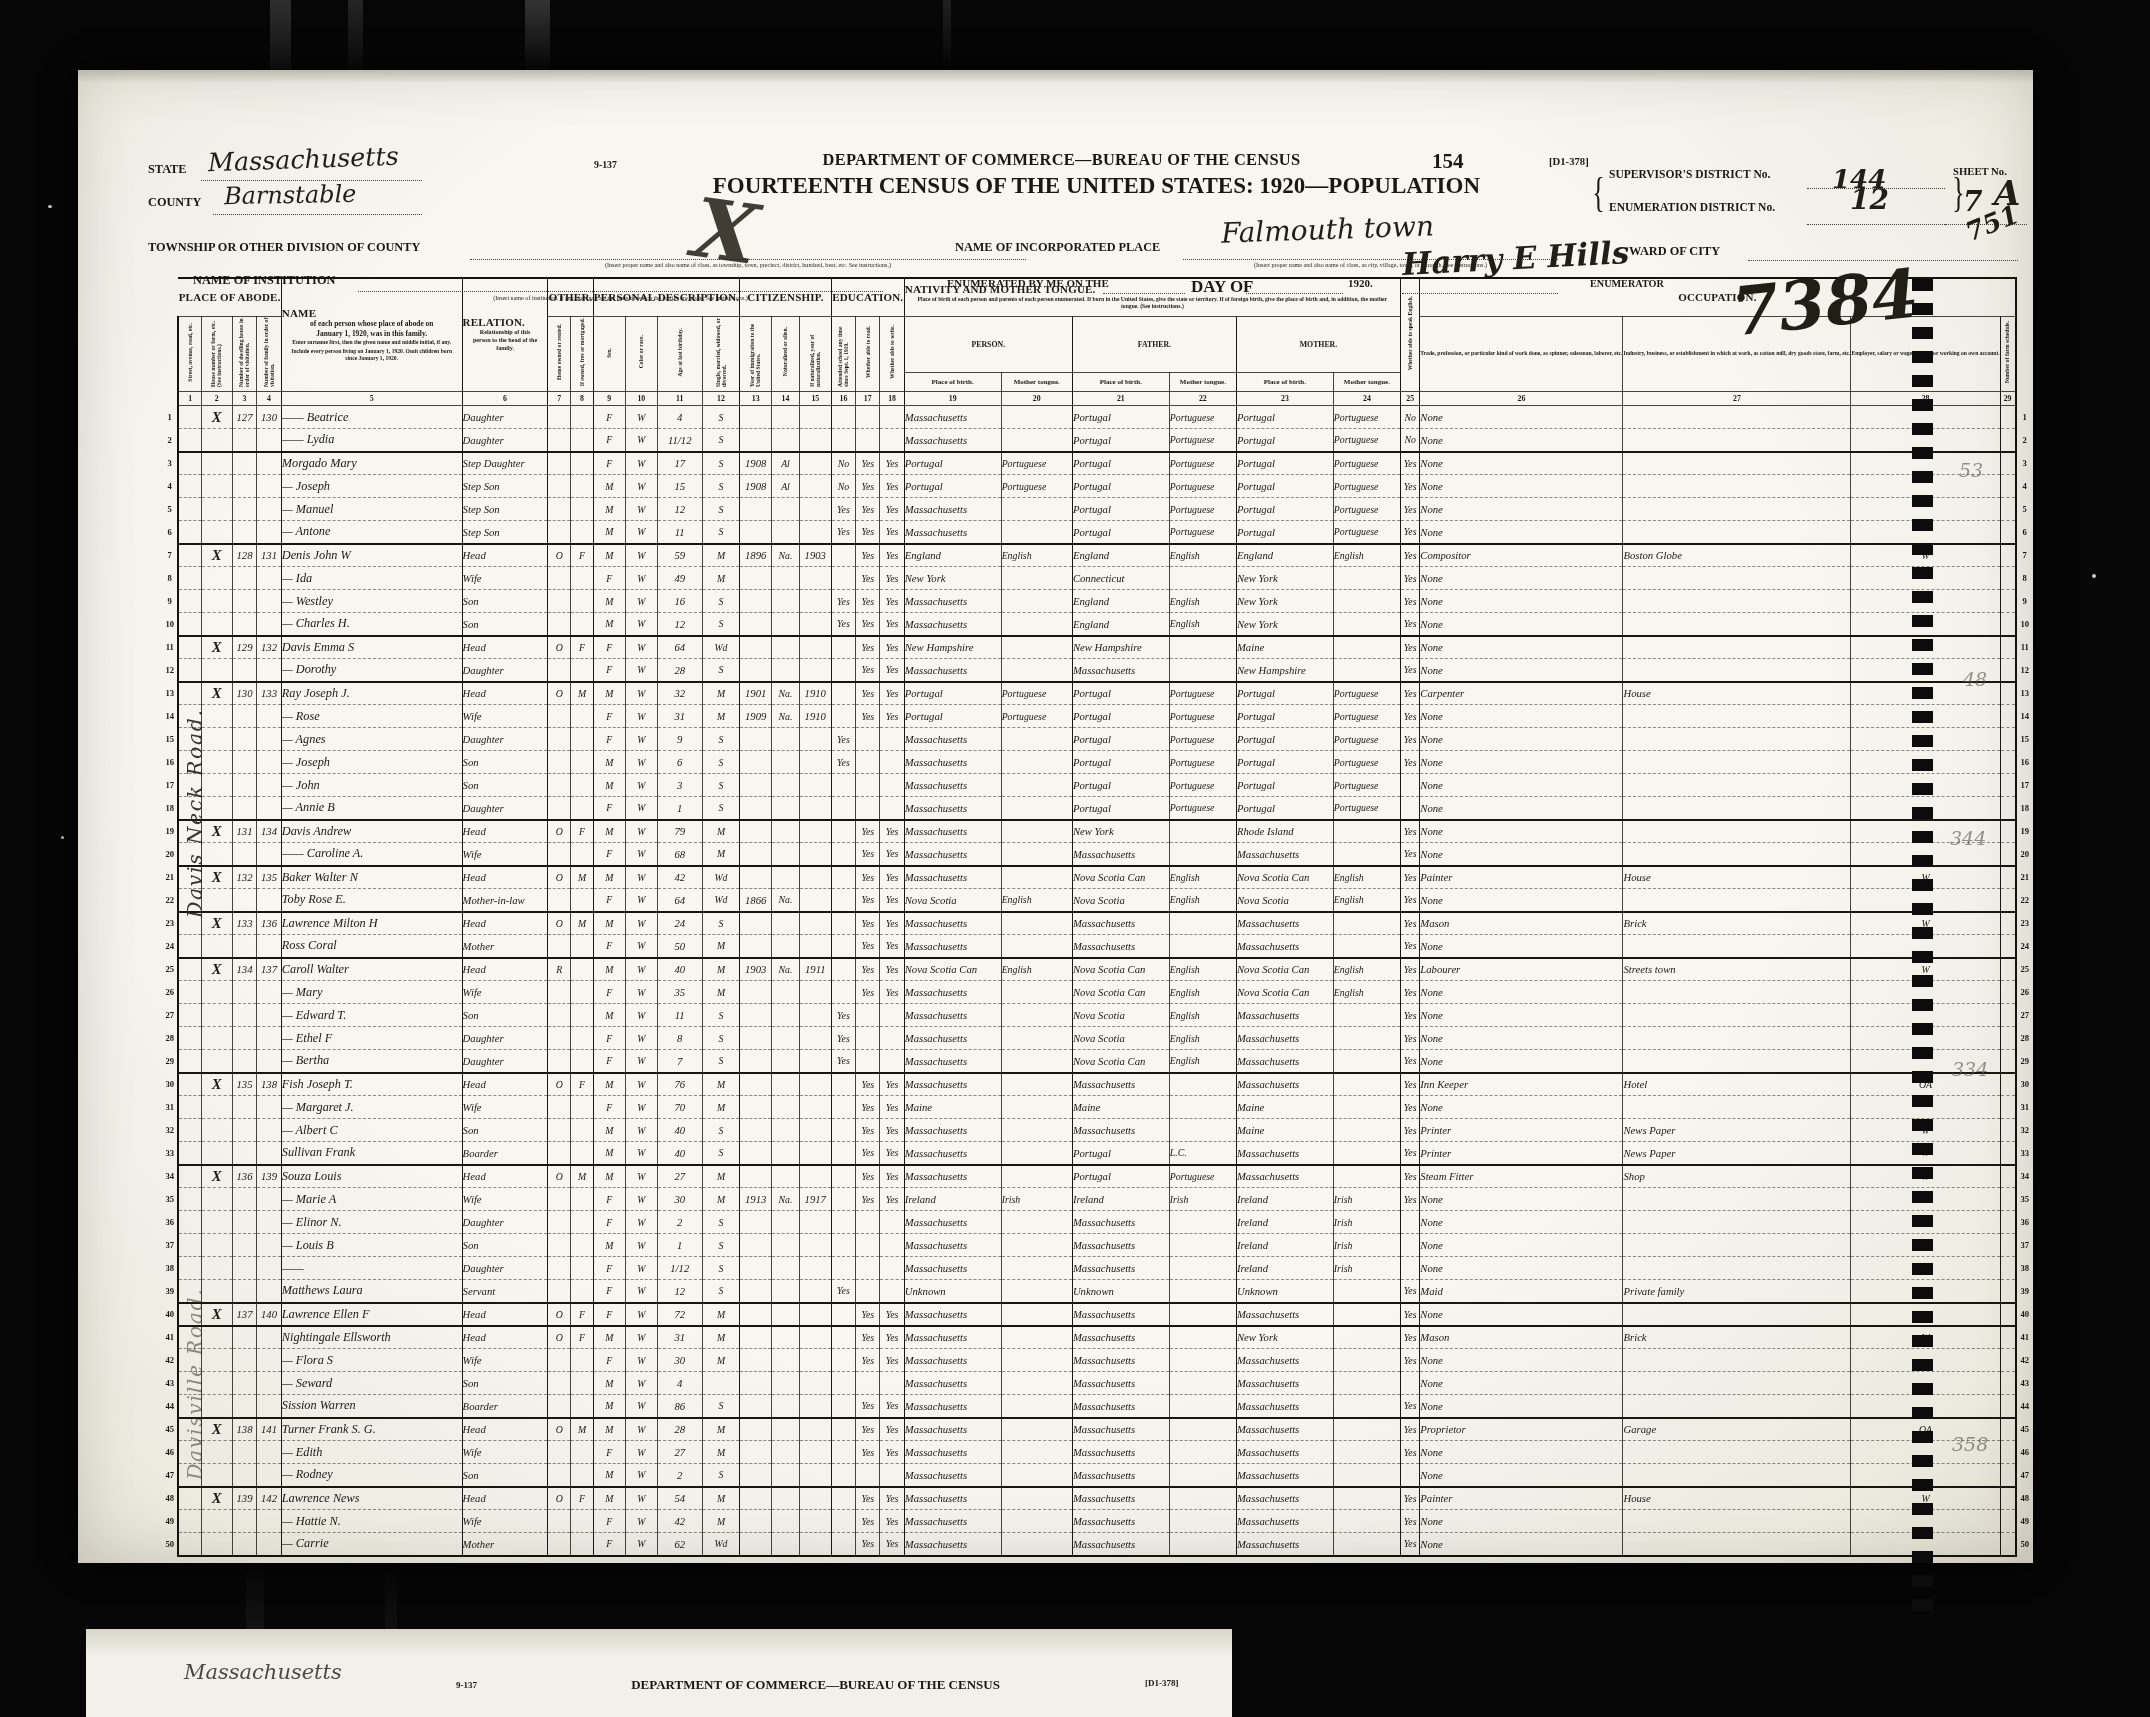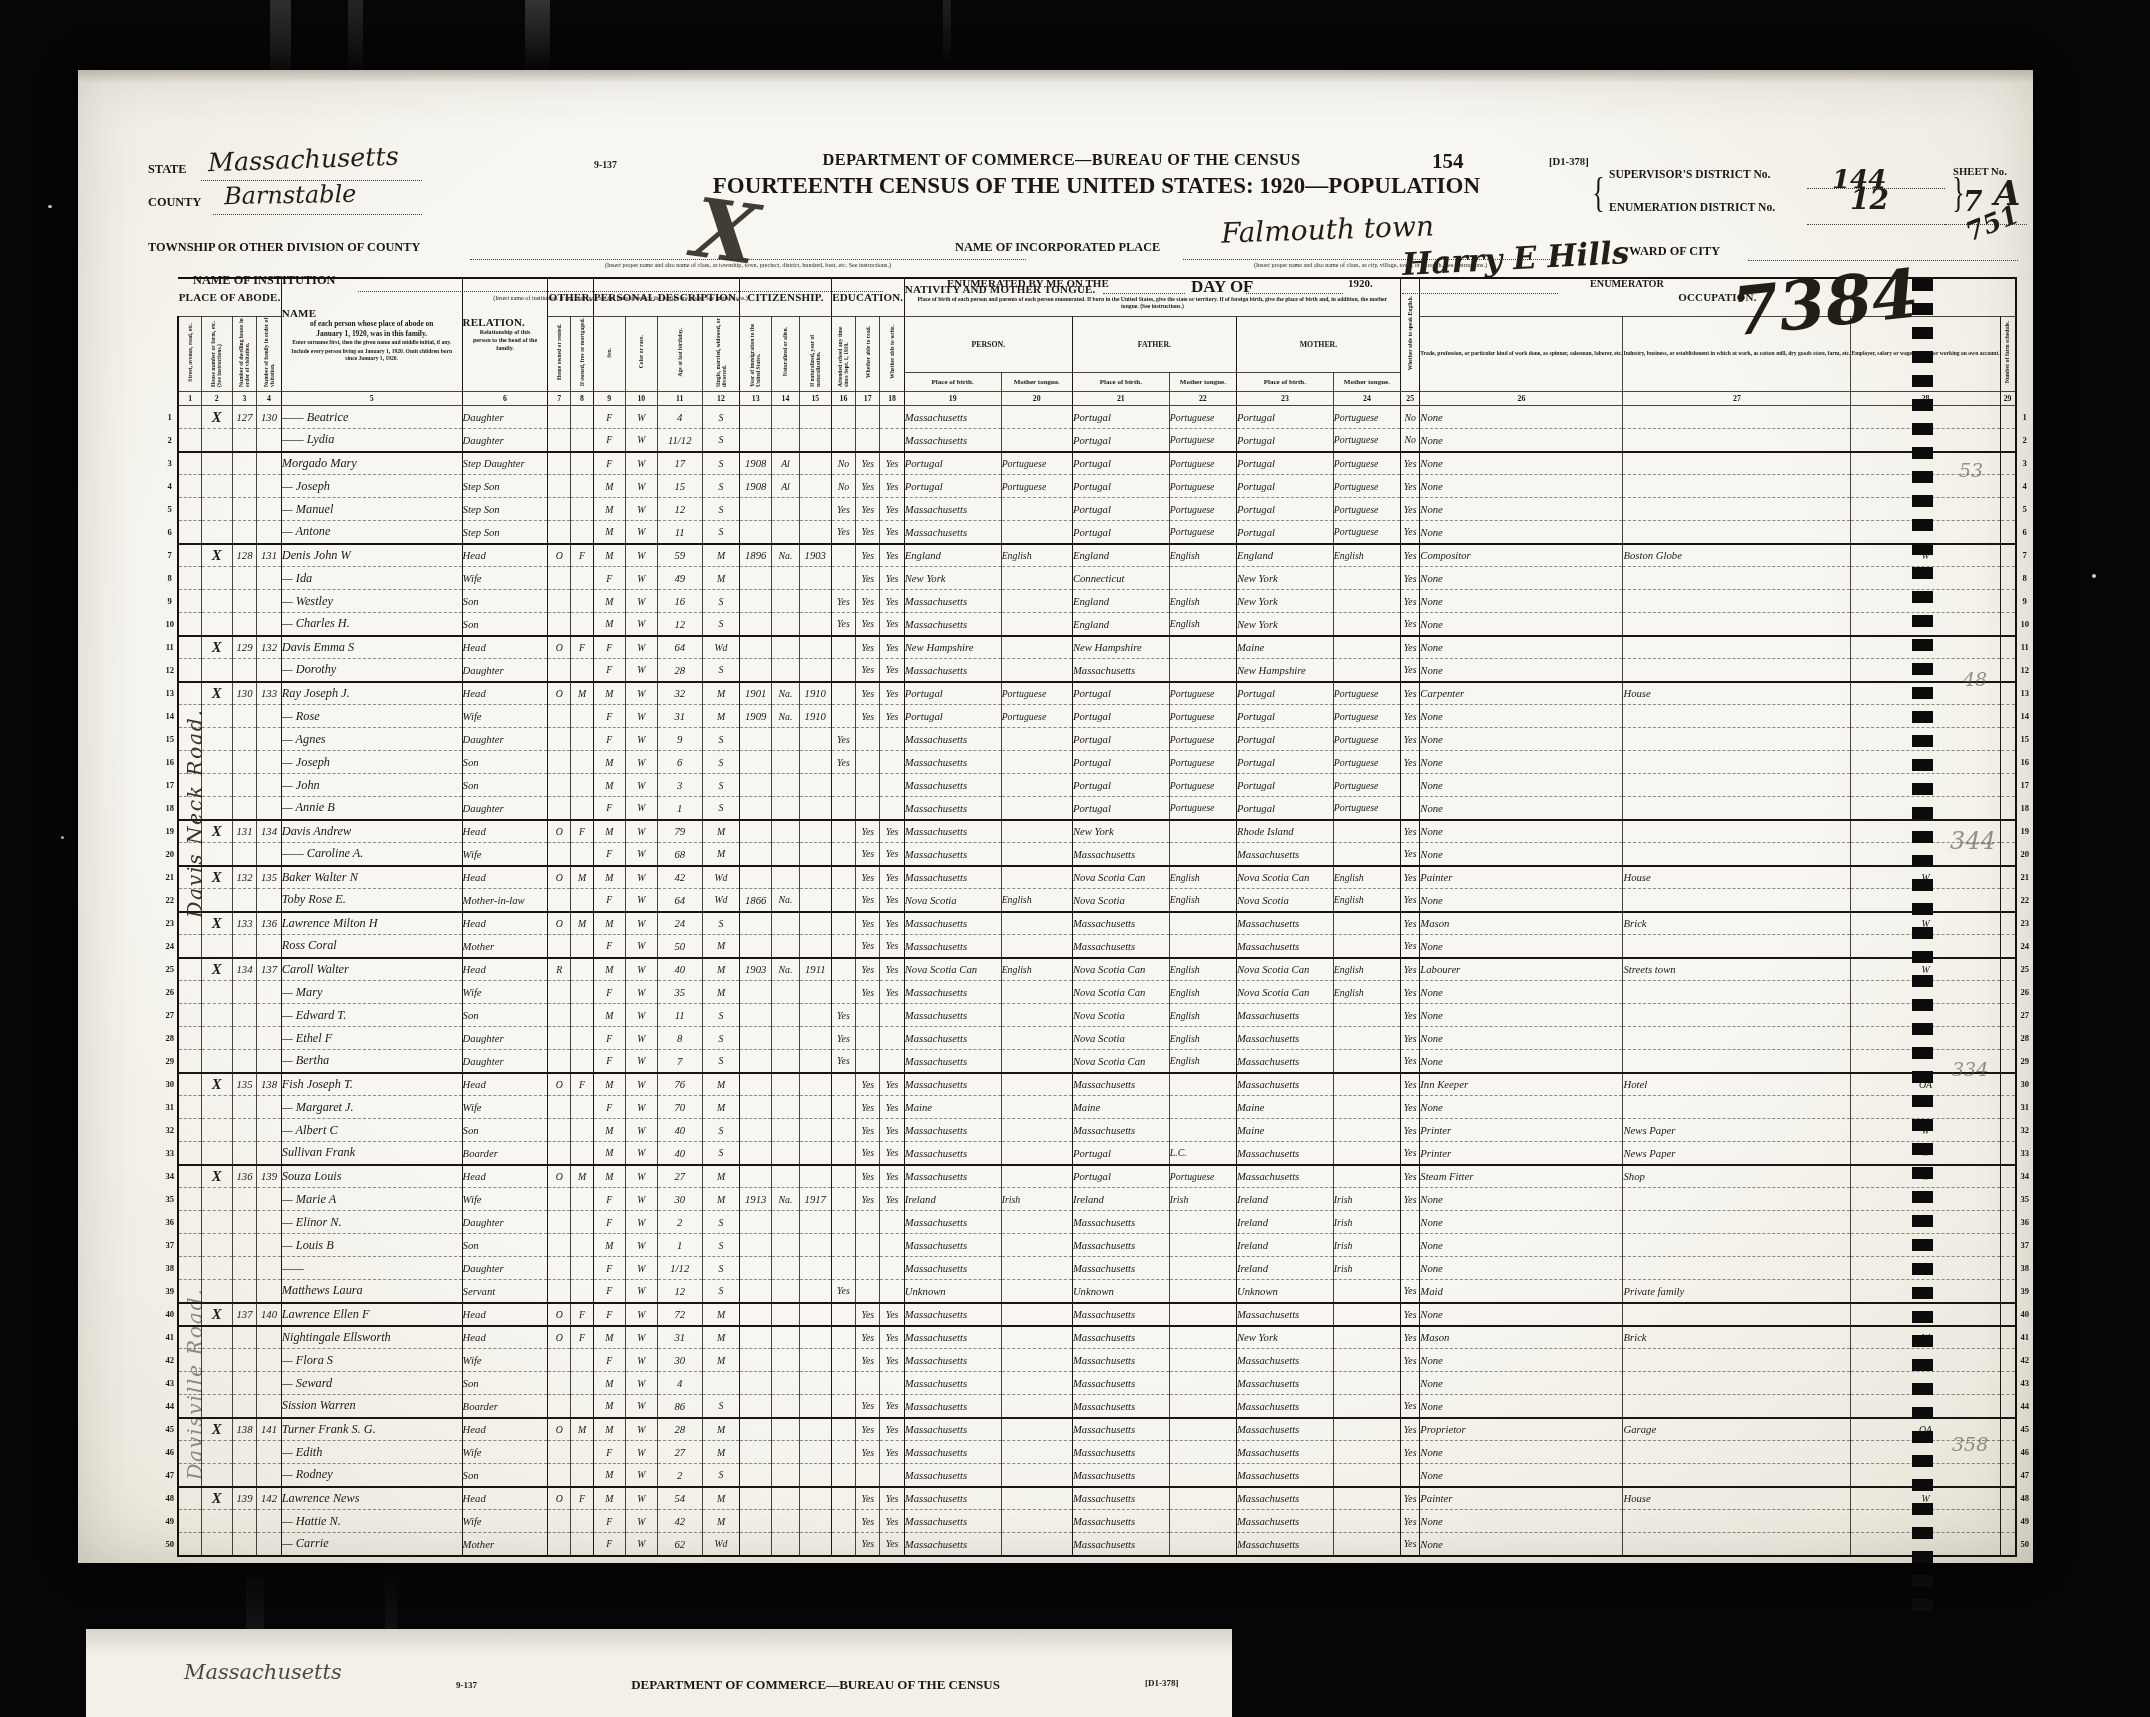--- a/index.html
+++ b/index.html
@@ -1923,21 +1923,21 @@
 
   <div id="street-layer">
         <div class="street" style="left: 105px; top: 340px; height: 508px; opacity: 0.92;">Davis Neck Road.</div>
         <div class="street" style="left: 105px; top: 1115px; height: 295px; opacity: 0.5;">Davisville Road.</div>
       </div>
   <div id="scribble-layer">
         <div class="scrib hw" style="left: 1887px; top: 138px; font-size: 26px; transform: rotate(-22deg); font-weight: 600;">751</div>
         <div class="scrib hw" style="left: 1654px; top: 193px; font-size: 67px; transform: rotate(-6deg); font-weight: 600;">7384</div>
         <div class="scrib pencil" style="left: 1881px; top: 389px; font-size: 19px; transform: rotate(0deg);">53</div>
         <div class="scrib pencil" style="left: 1885px; top: 598px; font-size: 19px; transform: rotate(0deg);">48</div>
-        <div class="scrib pencil" style="left: 1872px; top: 757px; font-size: 24px; transform: rotate(0deg);">344</div>
+        <div class="scrib pencil" style="left: 1872px; top: 757px; font-size: 19px; transform: rotate(0deg);">344</div>
         <div class="scrib pencil" style="left: 1874px; top: 988px; font-size: 19px; transform: rotate(0deg);">334</div>
         <div class="scrib pencil" style="left: 1874px; top: 1363px; font-size: 19px; transform: rotate(0deg);">358</div>
       </div>
 
   <div id="perf"></div>
 </div>
 
 <div id="bstrip">
   <div class="abs hw" style="left:98px;top:31px;font-size:21px;opacity:.8;">Massachusetts</div>
   <div class="abs pr b" style="left:370px;top:51px;font-size:9px;">9-137</div>

